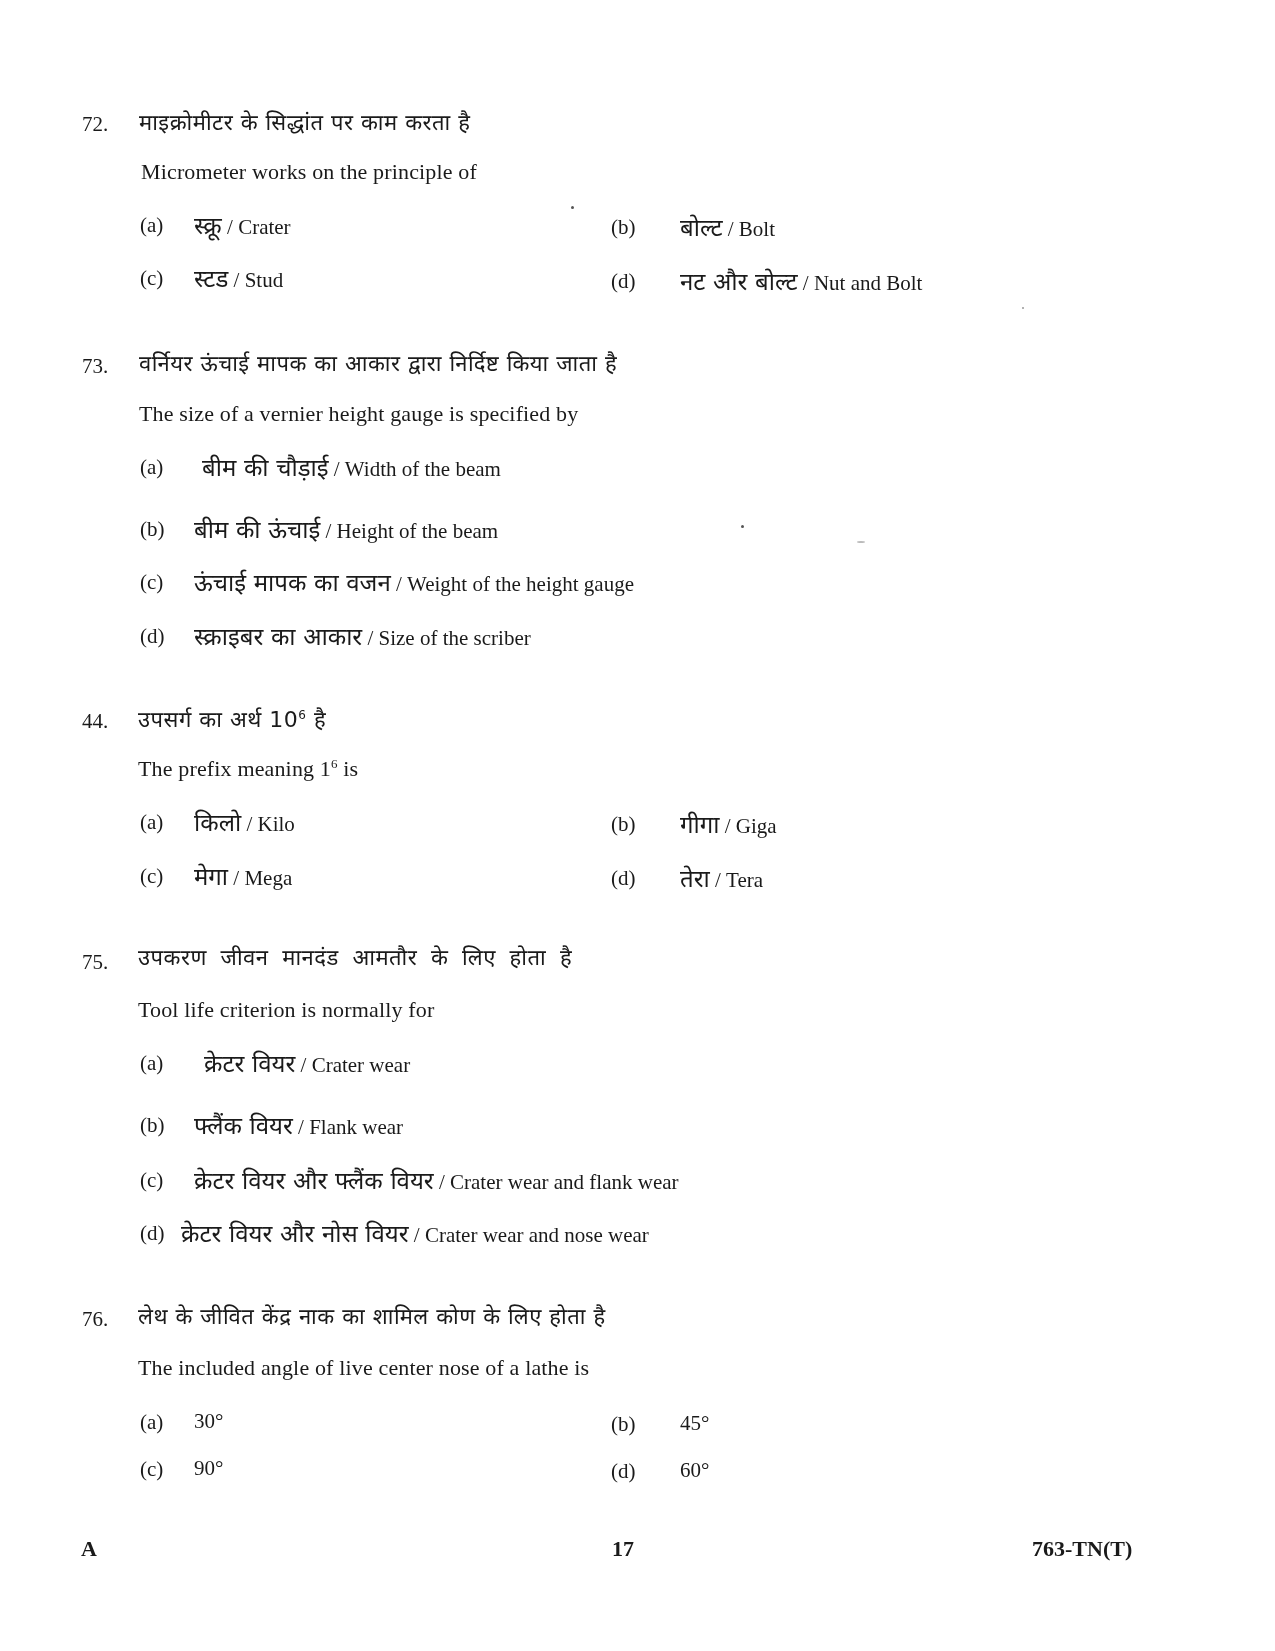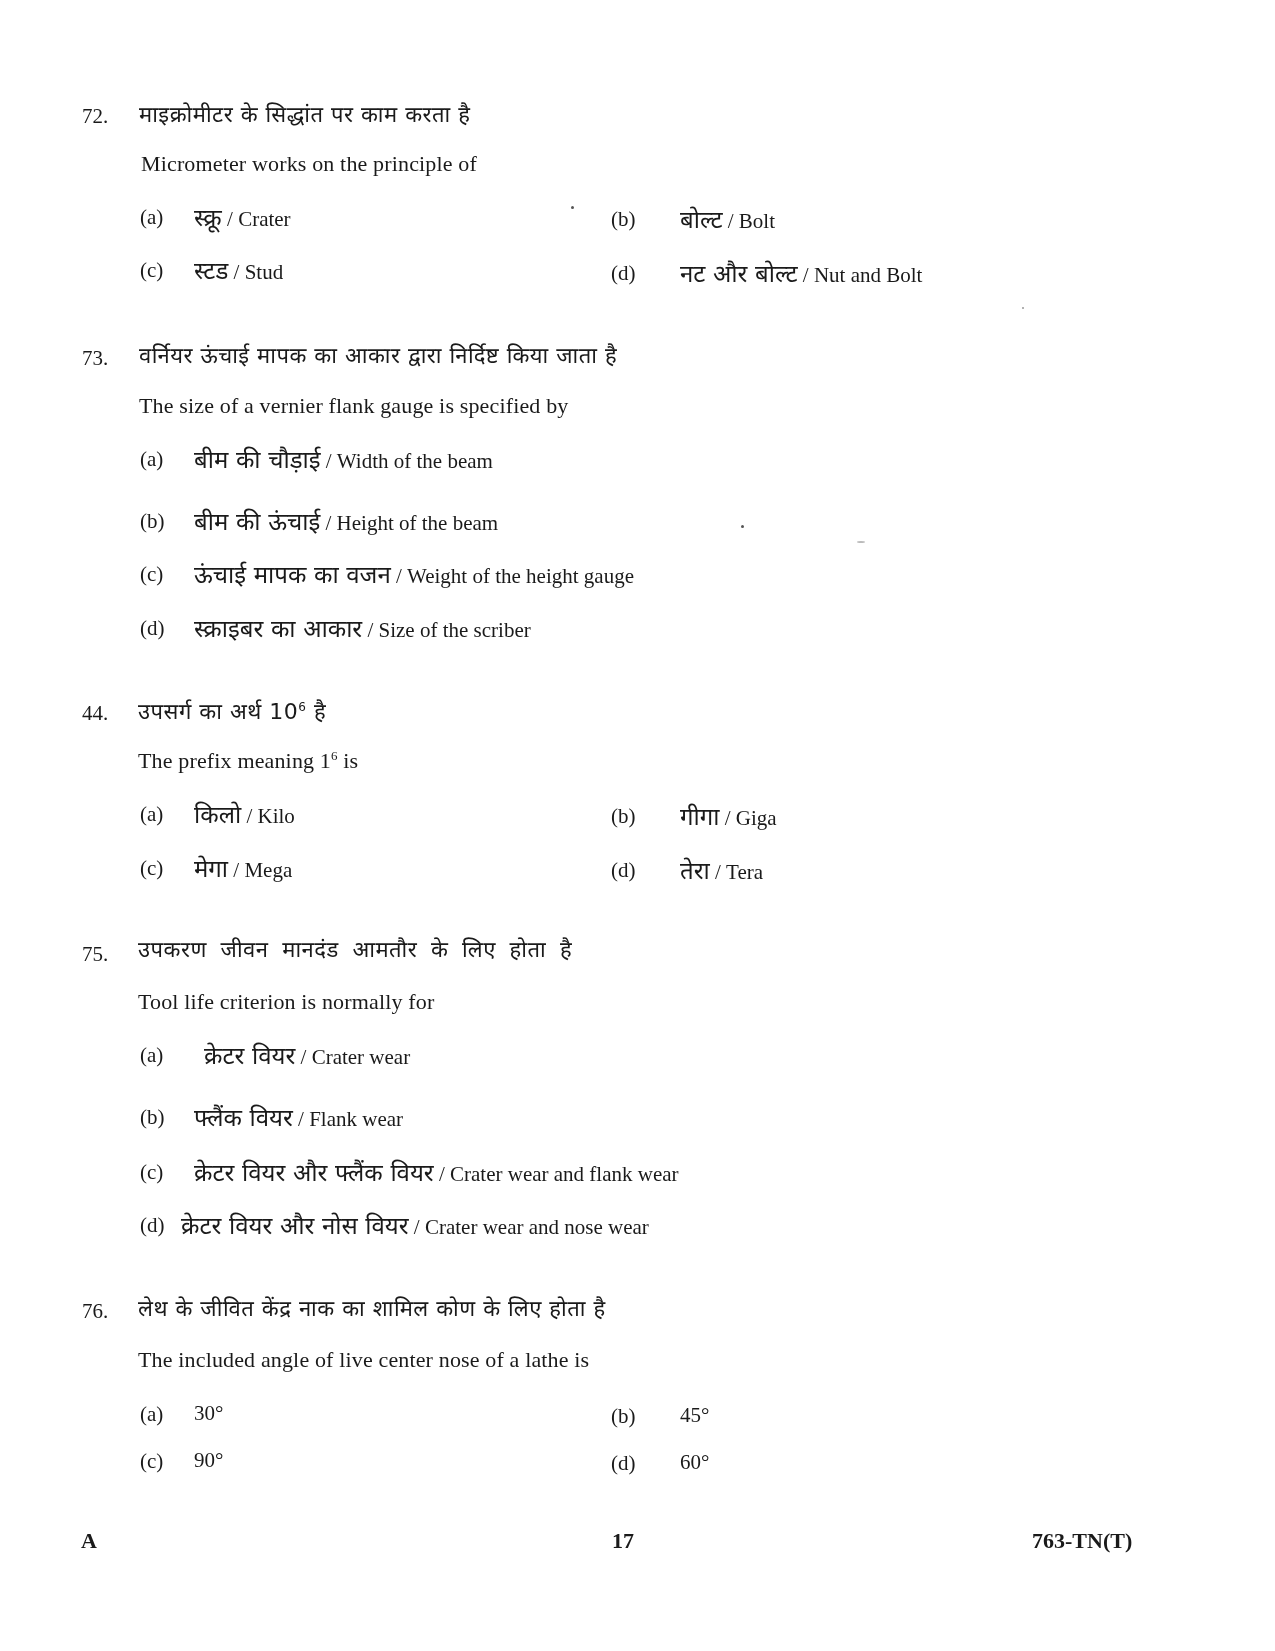--- a/index.html
+++ b/index.html
@@ -1,21 +1,21 @@
 <!DOCTYPE html>
 <html><head>
 <meta charset="utf-8">
 <style>
   html, body { margin: 0; padding: 0; background: #ffffff; }
   body {
     width: 1275px; height: 1651px; position: relative; overflow: hidden;
     font-family: "Liberation Serif", "DejaVu Serif", serif;
     color: #1a1a1a;
   }
-  .abs { position: absolute; white-space: nowrap; line-height: 1; }
+  .abs { position: absolute; white-space: nowrap; line-height: 1; margin-top: 8px; }
   .qnum { font-size: 21px; }
   .hi { font-size: 22px; font-family: "DejaVu Sans", "Liberation Sans", sans-serif; letter-spacing: 0.5px; }
   .en { font-size: 22px; letter-spacing: 0.15px; }
   .opt-label { font-size: 21px; }
   .opt-text { font-size: 21px; }
   .opt-text .hi-part { font-family: "DejaVu Sans", "Liberation Sans", sans-serif; font-size: 24px; }
   .footer { font-size: 22px; font-weight: bold; }
   .speck { position: absolute; background: #555; border-radius: 50%; }
 </style>
 </head>
@@ -40,25 +40,25 @@
   </div>
   <div>
     <span class="abs opt-label" style="left:611px; top:263px;">(d)</span>
     <span class="abs opt-text" style="left:680px; top:262px;"><span class="hi-part">नट और बोल्ट</span><span> / </span><span>Nut and Bolt</span></span>
   </div>
 </div>
 
 <div>
   <span class="abs qnum" style="left:82px; top:348px;">73.</span>
   <span class="abs hi" style="left:139px; top:345px;">वर्नियर ऊंचाई मापक का आकार द्वारा निर्दिष्ट किया जाता है</span>
-  <span class="abs en" style="left:139px; top:395px;">The size of a vernier flank gauge is specified by</span>
+  <span class="abs en" style="left:139px; top:395px;">The size of a vernier height gauge is specified by</span>
 
   <div>
     <span class="abs opt-label" style="left:140px; top:449px;">(a)</span>
-    <span class="abs opt-text" style="left:194px; top:448px;"><span class="hi-part">बीम की चौड़ाई</span><span> / </span><span>Width of the beam</span></span>
+    <span class="abs opt-text" style="left:202px; top:448px;"><span class="hi-part">बीम की चौड़ाई</span><span> / </span><span>Width of the beam</span></span>
   </div>
   <div>
     <span class="abs opt-label" style="left:140px; top:511px;">(b)</span>
     <span class="abs opt-text" style="left:194px; top:510px;"><span class="hi-part">बीम की ऊंचाई</span><span> / </span><span>Height of the beam</span></span>
   </div>
   <div>
     <span class="abs opt-label" style="left:140px; top:564px;">(c)</span>
     <span class="abs opt-text" style="left:194px; top:563px;"><span class="hi-part">ऊंचाई मापक का वजन</span><span> / </span><span>Weight of the height gauge</span></span>
   </div>
   <div>

